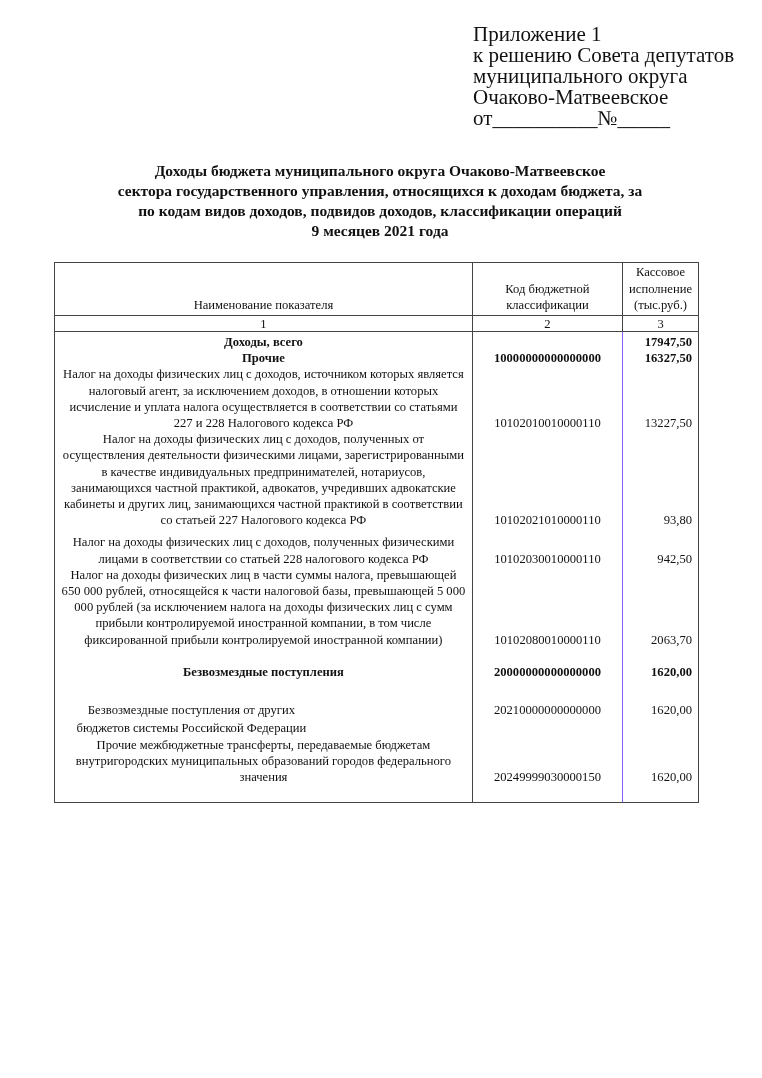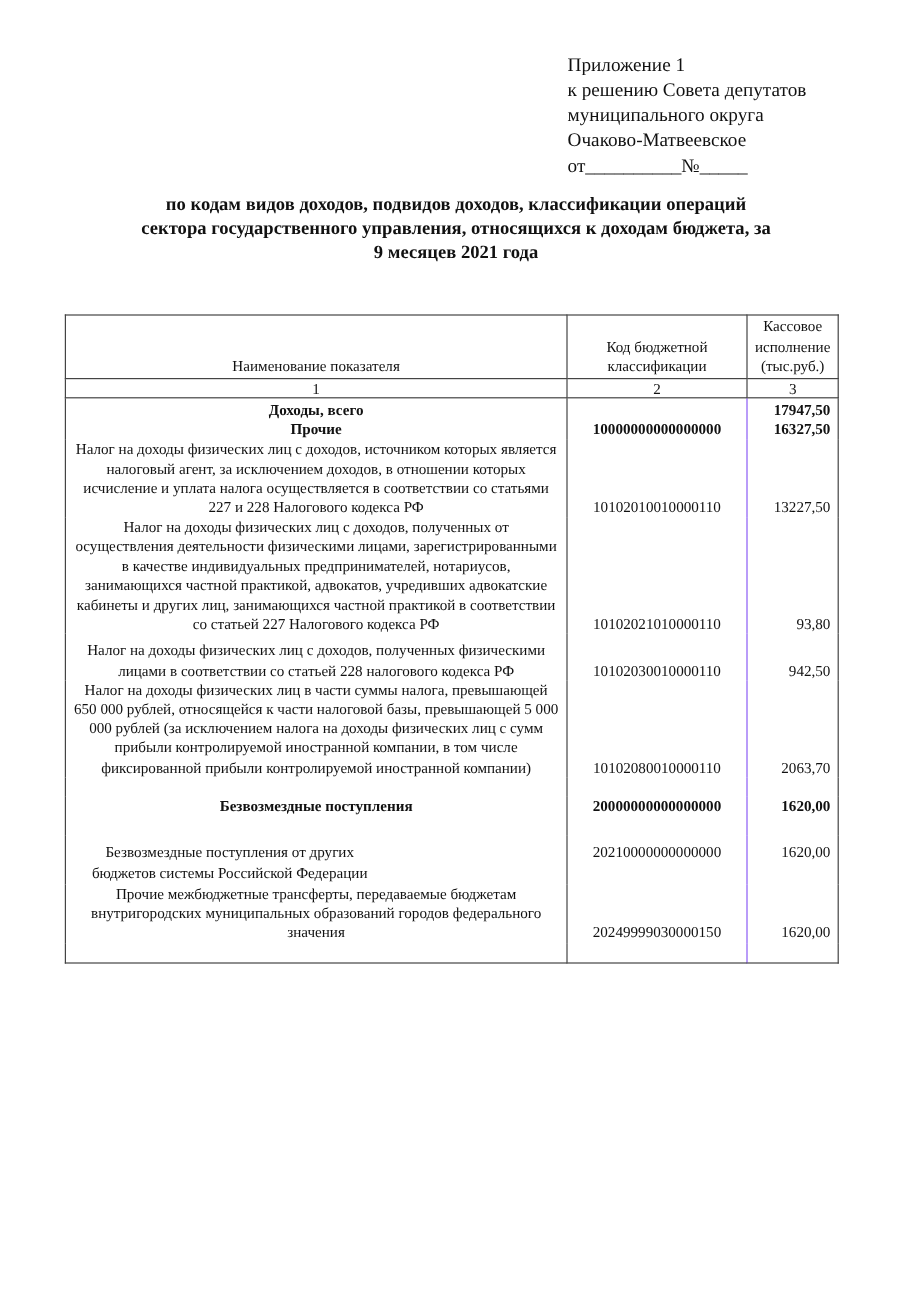--- a/index.html
+++ b/index.html
@@ -1,18 +1,18 @@
 <!DOCTYPE html>
 <html><head>
 <meta charset="utf-8">
 <style>
   html, body { margin: 0; padding: 0; background: #ffffff; }
   body { width: 762px; height: 1078px; position: relative; overflow: hidden;
          font-family: "Liberation Serif", "DejaVu Serif", serif; color: #111; }
-  .appendix { position: absolute; left: 473px; top: 44px; font-size: 16px; line-height: 21px; }
+  .appendix { position: absolute; left: 473px; top: 24px; font-size: 21px; line-height: 21px; }
   .appendix div { white-space: nowrap; }
   .title { position: absolute; left: 40px; width: 680px; top: 161px; text-align: center;
            font-weight: bold; font-size: 15.5px; line-height: 20px; }
   .title div { white-space: nowrap; }
   table.budget { position: absolute; left: 54px; top: 262px; width: 645px; border-collapse: collapse;
                  font-size: 12.6px; line-height: 16.2px; }
   table.budget td, table.budget th { padding: 0 6px; vertical-align: bottom; }
   table.budget th { font-weight: normal; text-align: center; border: 1px solid #444; }
   .c1 { width: 349px; border-left: 1px solid #444; border-right: 1px solid #444; text-align: center; }
   .c2 { width: 152px; border-right: 1px solid #8b5cf6; text-align: center; }
@@ -29,22 +29,23 @@
 
 <div class="appendix">
   <div>Приложение 1</div>
   <div>к решению Совета депутатов</div>
   <div>муниципального округа</div>
   <div>Очаково-Матвеевское</div>
   <div>от__________№_____</div>
 </div>
 
 <div class="title">
+  <div>Доходы бюджета муниципального округа Очаково-Матвеевское</div>
+  <div>сектора государственного управления, относящихся к доходам бюджета, за</div>
   <div>по кодам видов доходов, подвидов доходов,  классификации операций</div>
-  <div>сектора государственного управления, относящихся к доходам бюджета, за</div>
   <div>9 месяцев 2021 года</div>
 </div>
 
 <table class="budget">
   <tbody>
       <tr class="head">
     <th class="c1">Наименование показателя</th>
     <th class="c2">
       <div>Код бюджетной</div>
       <div>классификации</div>

